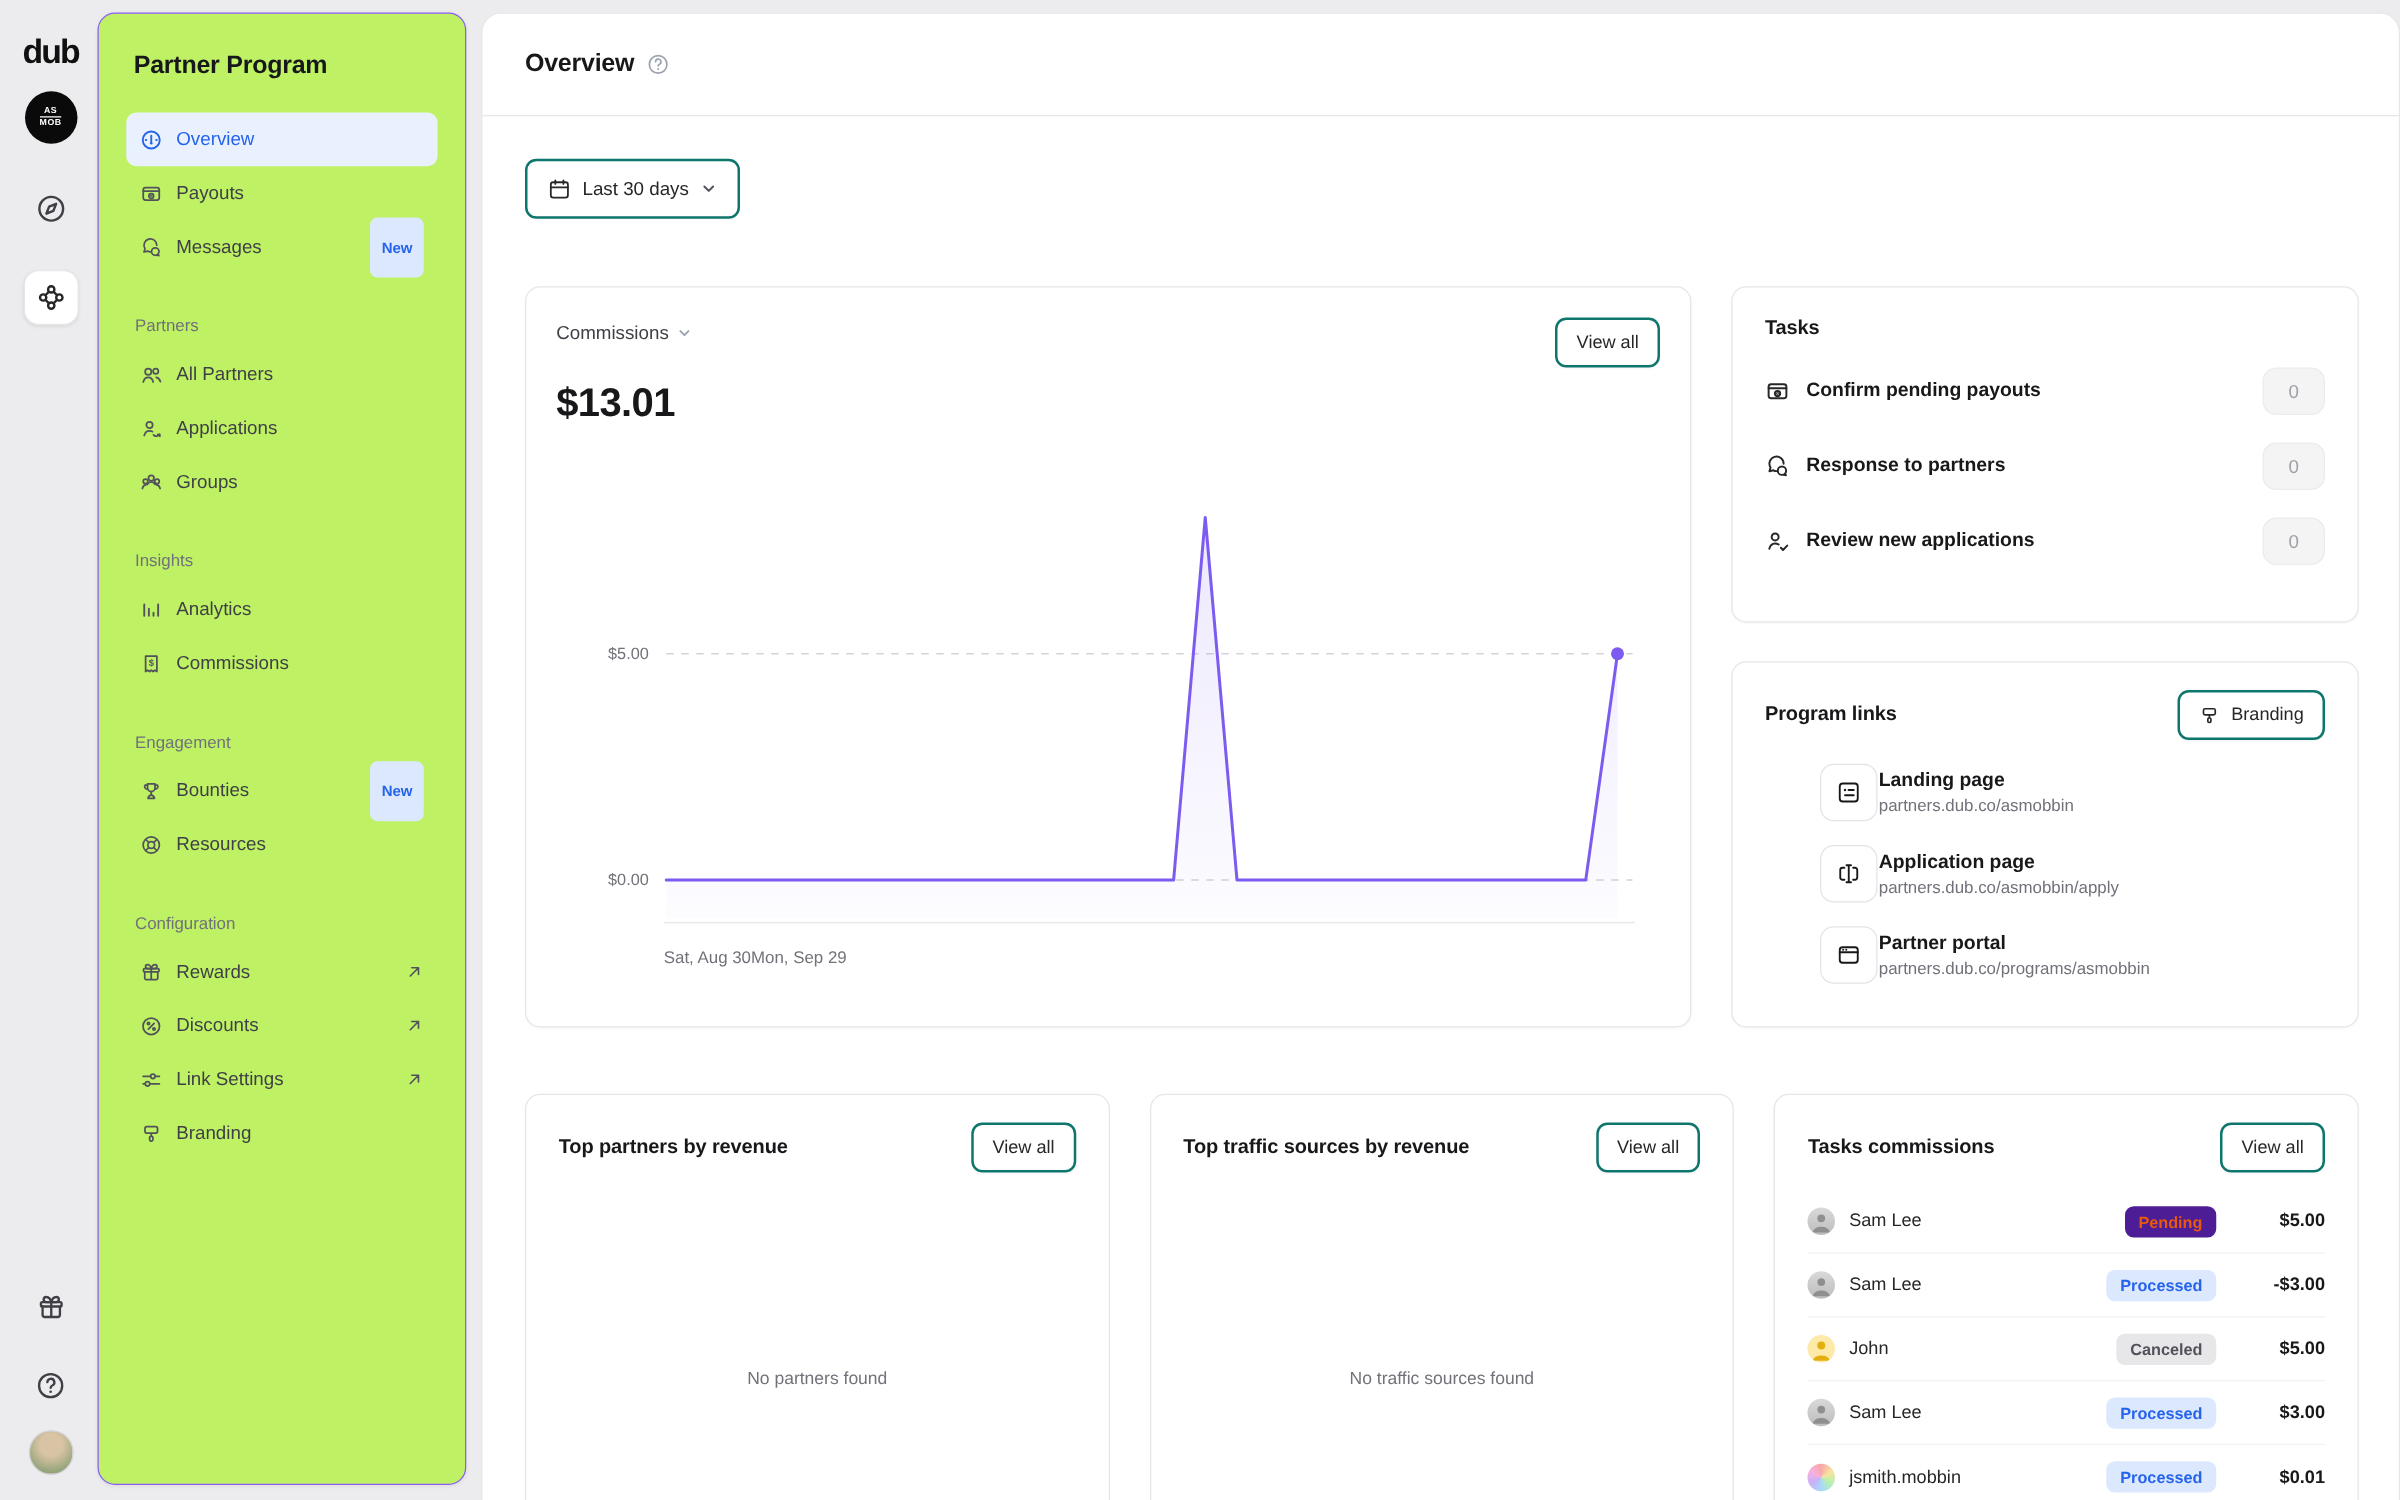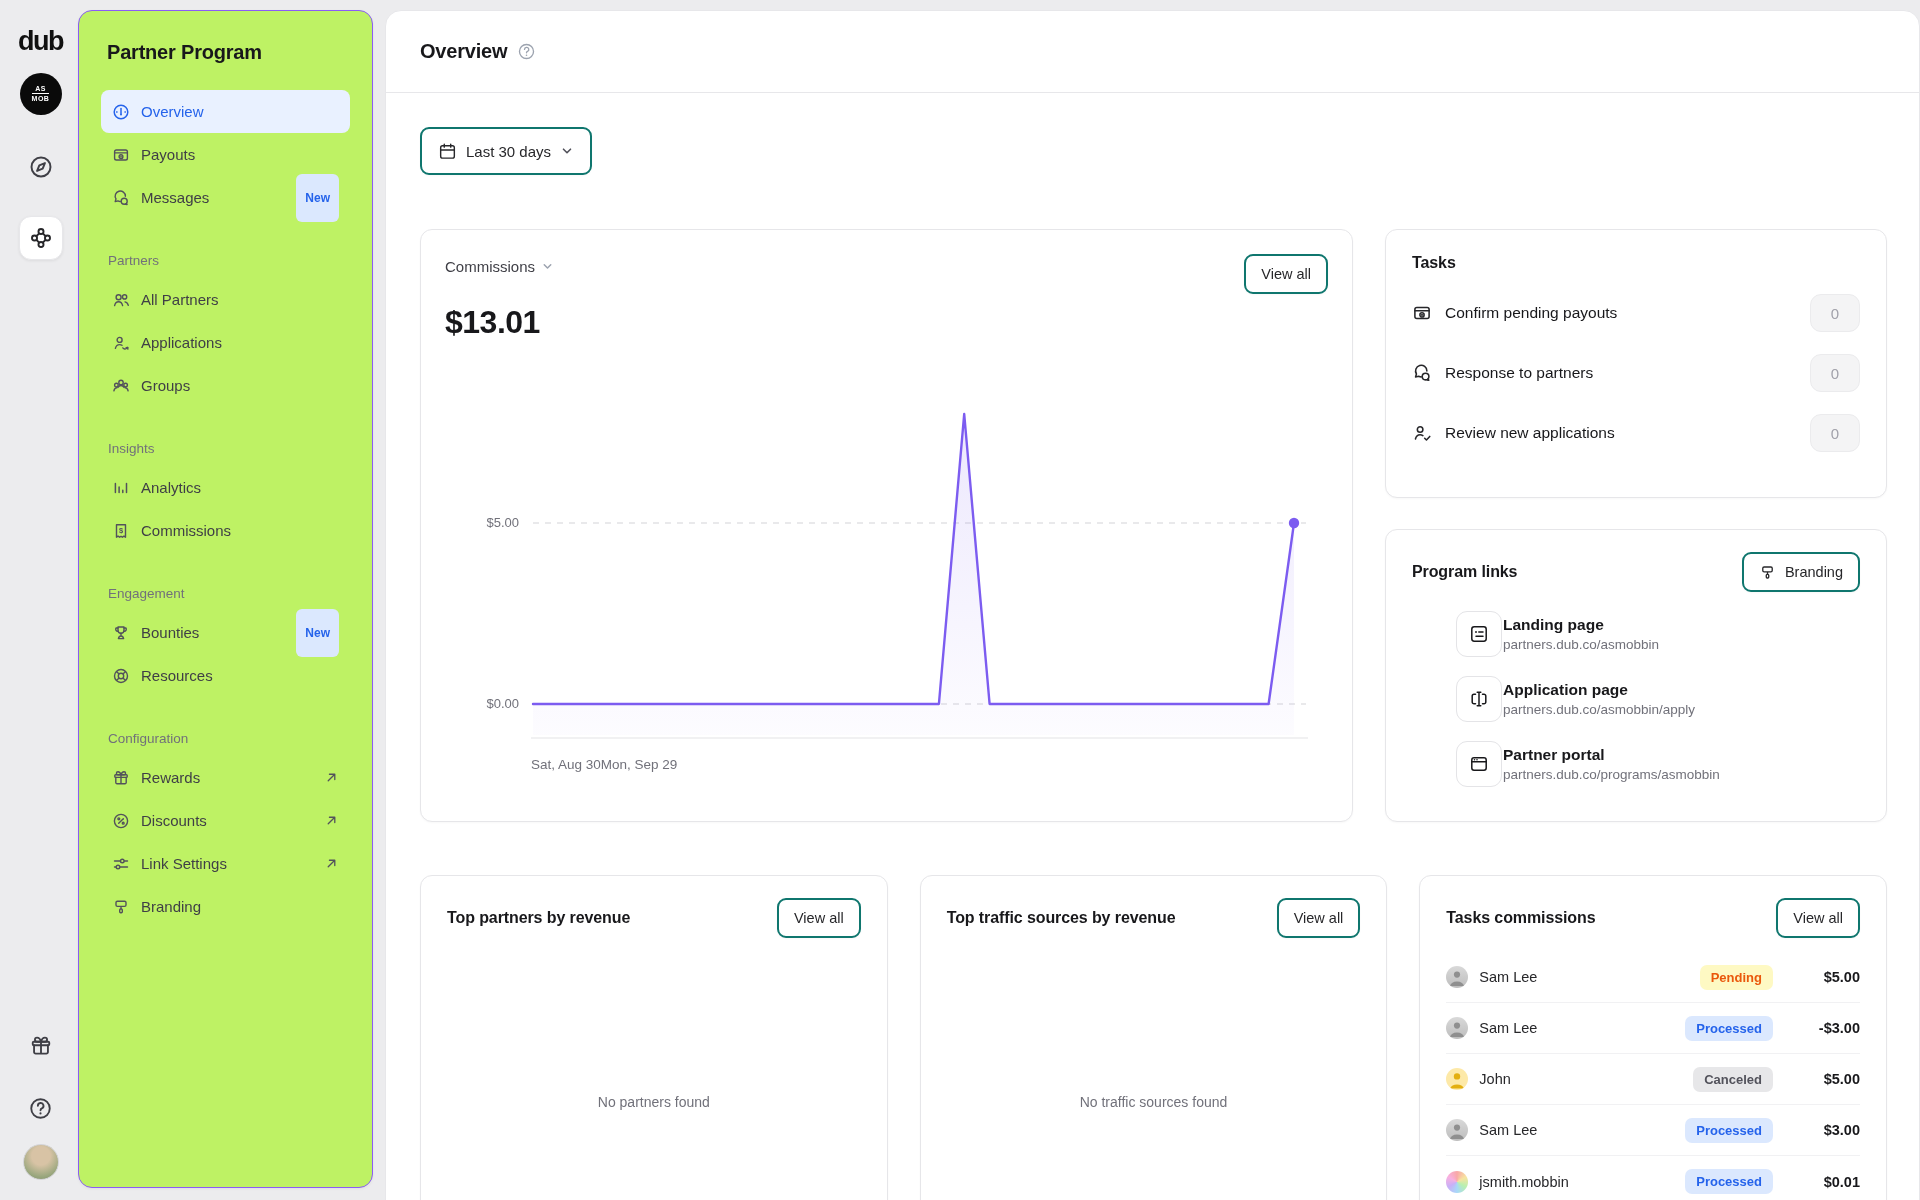--- a/index.html
+++ b/index.html
@@ -72,21 +72,21 @@
   .plot { position:relative; flex:1; }
   .x-axis { display:flex; justify-content:flex-start; margin:8px 0 0 86px;
             font-size:13.5px; color:#71717a; }
 
   
   .col-right { display:flex; flex-direction:column; gap:31px; }
   .card-tasks { height:269px; padding:24px 26px; }
   .card-title { font-size:16px; font-weight:600; letter-spacing:-.1px; }
   .task-row { display:flex; align-items:center; gap:13px; margin-top:22px; cursor:pointer; }
   .task-row .ic { color:#27272a; }
-  .task-label { font-size:15.5px; font-weight:400; color:#18181b; flex:1; }
+  .task-label { font-size:15.5px; font-weight:700; color:#18181b; flex:1; }
   .task-count { width:50px; height:38px; border-radius:11px; background:#f4f4f5;
                 border:1px solid #ebebed; color:#a1a1aa; font-size:15px; font-weight:500;
                 display:flex; align-items:center; justify-content:center; }
 
   .card-links { height:293px; padding:22px 26px; }
   .links-head { display:flex; align-items:center; justify-content:space-between; }
   .link-row { display:flex; align-items:center; gap:1px; margin-top:19px; cursor:pointer;padding-left:44px; }
   .link-tile { width:46px; height:46px; border:1px solid #e4e4e7; border-radius:11px;
                display:flex; align-items:center; justify-content:center; color:#18181b; background:#fff; }
   .link-title { font-size:15.5px; font-weight:700; }
@@ -103,21 +103,21 @@
   .rc-rows { margin-top:14px; }
   .rc-row { display:flex; align-items:center; gap:11px; height:51px; border-bottom:1px solid #f1f1f3; }
   .rc-row:last-child { border-bottom:none; }
   .rc-name { font-size:14.5px; font-weight:500; color:#27272a; flex:1; }
   .avatar { width:22px; height:22px; border-radius:50%; flex:none; position:relative; overflow:hidden; }
   .avatar svg { position:absolute; inset:0; }
   .av-gray { background:linear-gradient(180deg,#d9d9d9 0%,#bdbdbd 100%); }
   .av-yellow { background:#fde9a8; }
   .av-rainbow { background:conic-gradient(#f8a8a8,#f8e3a0,#b8f0b0,#a8d8f8,#c8b0f8,#f8b0e0,#f8a8a8); }
   .status-badge { font-size:13px; font-weight:600; padding:5px 11px; border-radius:7px; margin-right:14px; }
-  .status-badge.pending { background:#fef9c3; color:#ea580c; }
+  .status-badge.pending { background:#4c1d95; color:#ea580c; }
   .status-badge.processed { background:#dbe8fe; color:#2563eb; }
   .status-badge.canceled { background:#e7e7e9; color:#52525b; }
   .rc-amount { font-size:14.5px; font-weight:600; color:#18181b; width:62px; text-align:right; }
 </style>
 </head>
 <body>
 
 <div class="rail">
   <div class="rail-logo">dub</div>
   <div class="rail-ws">

